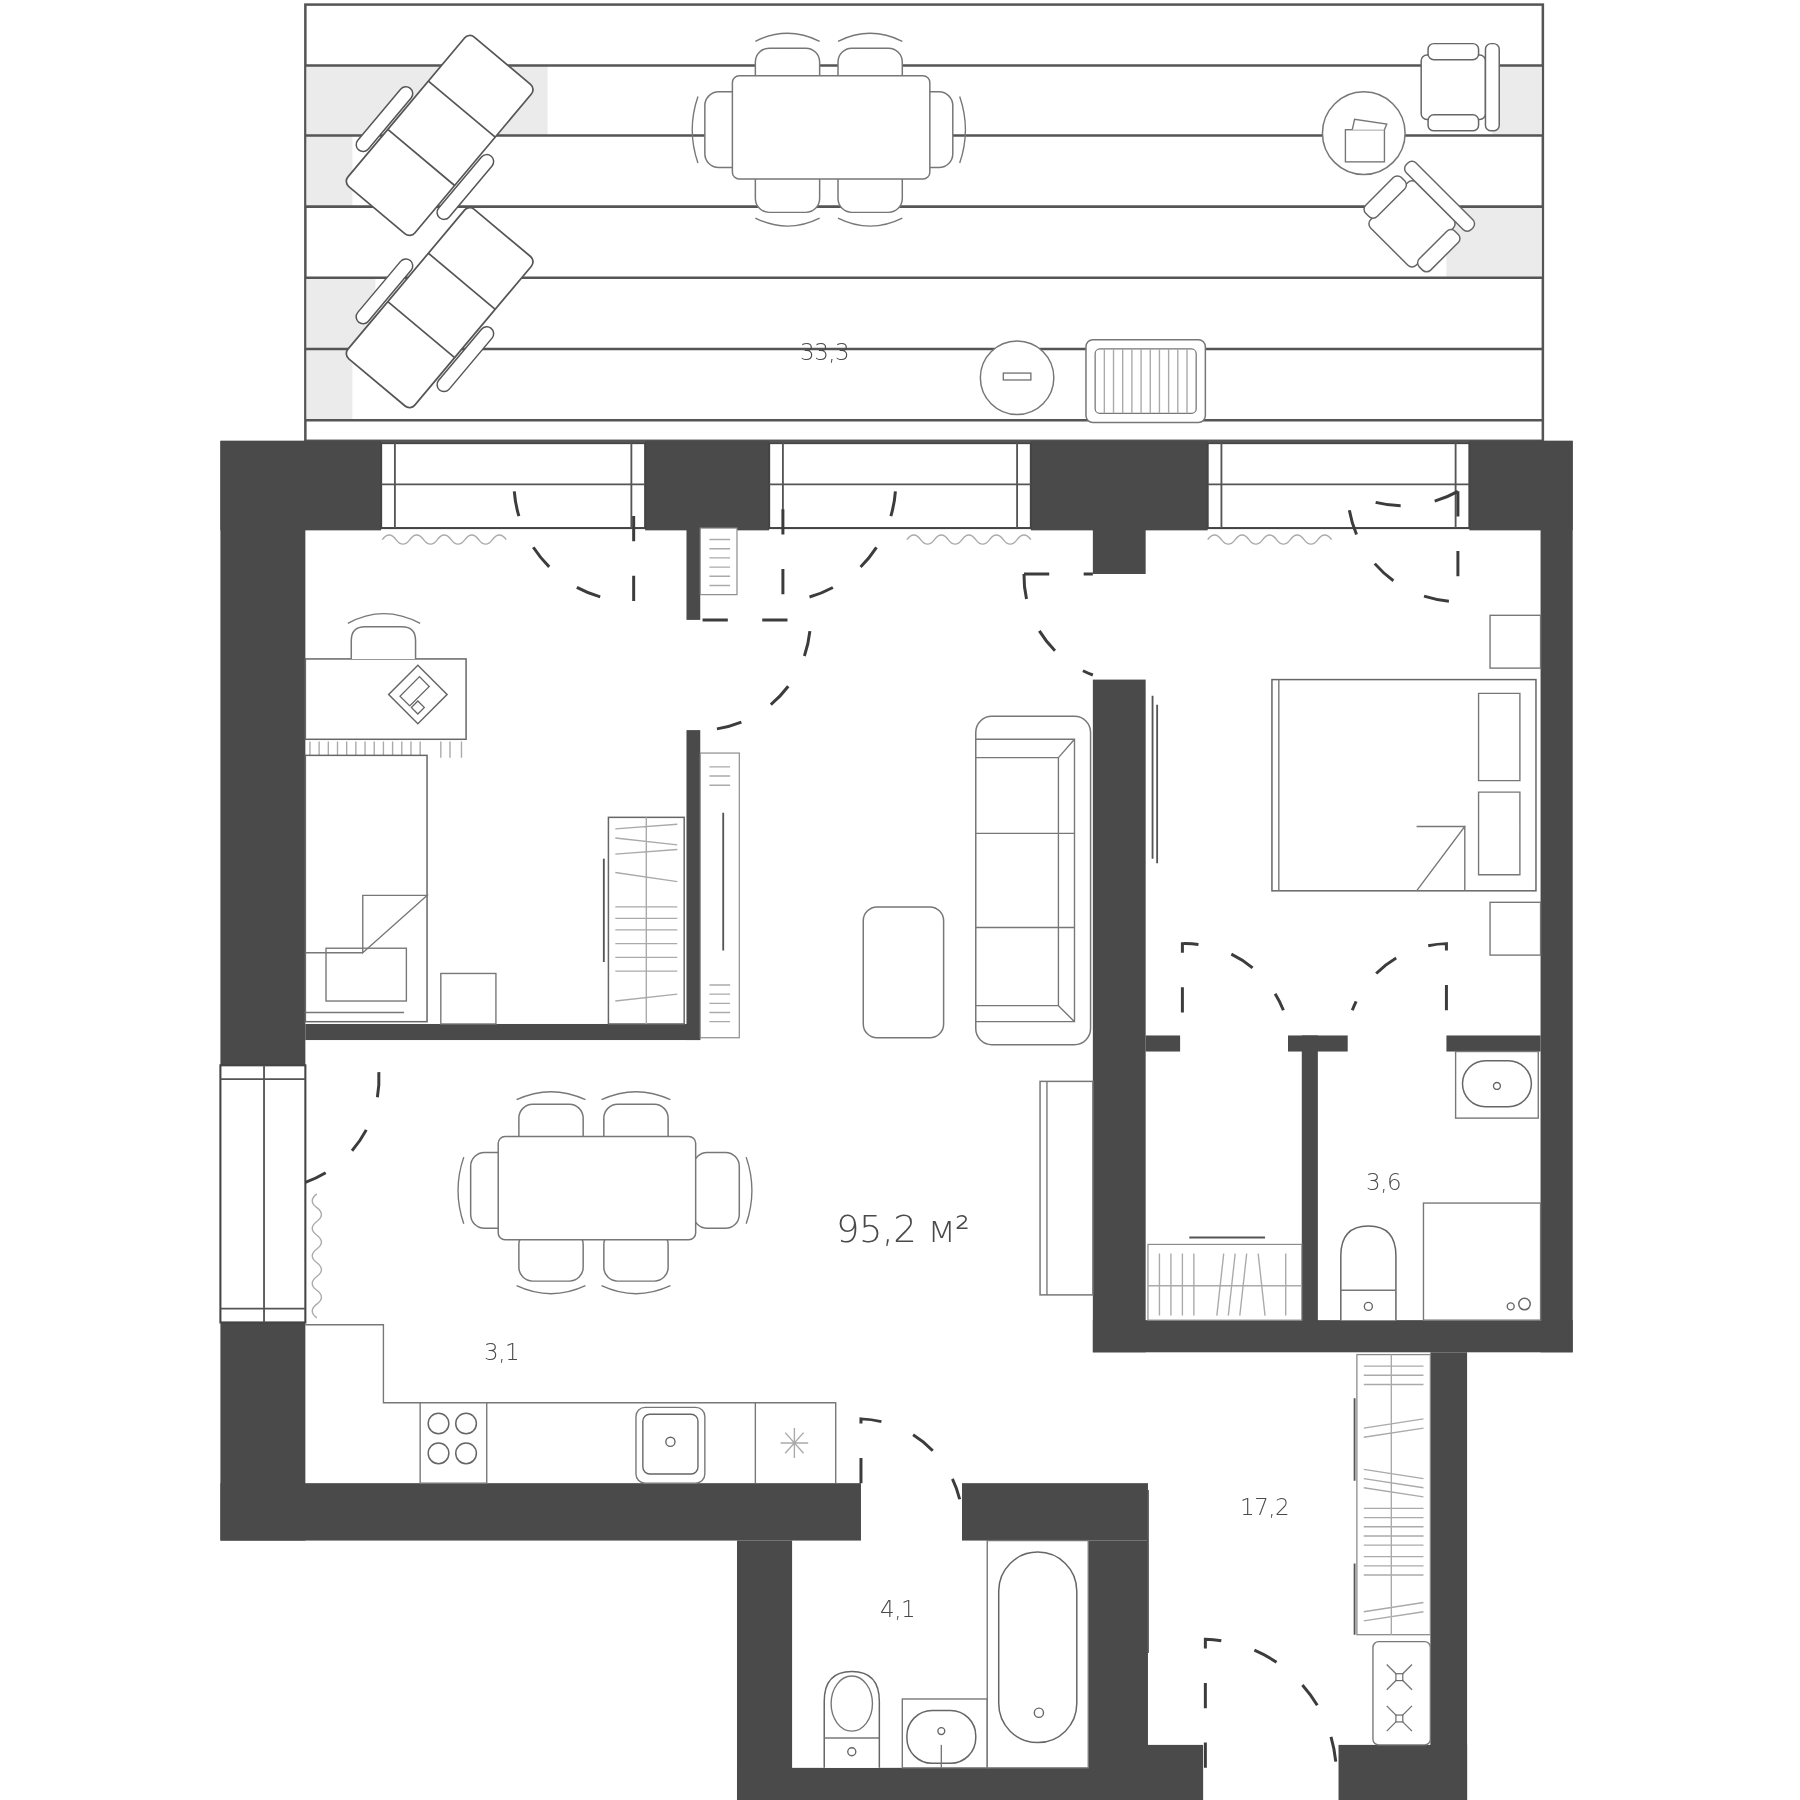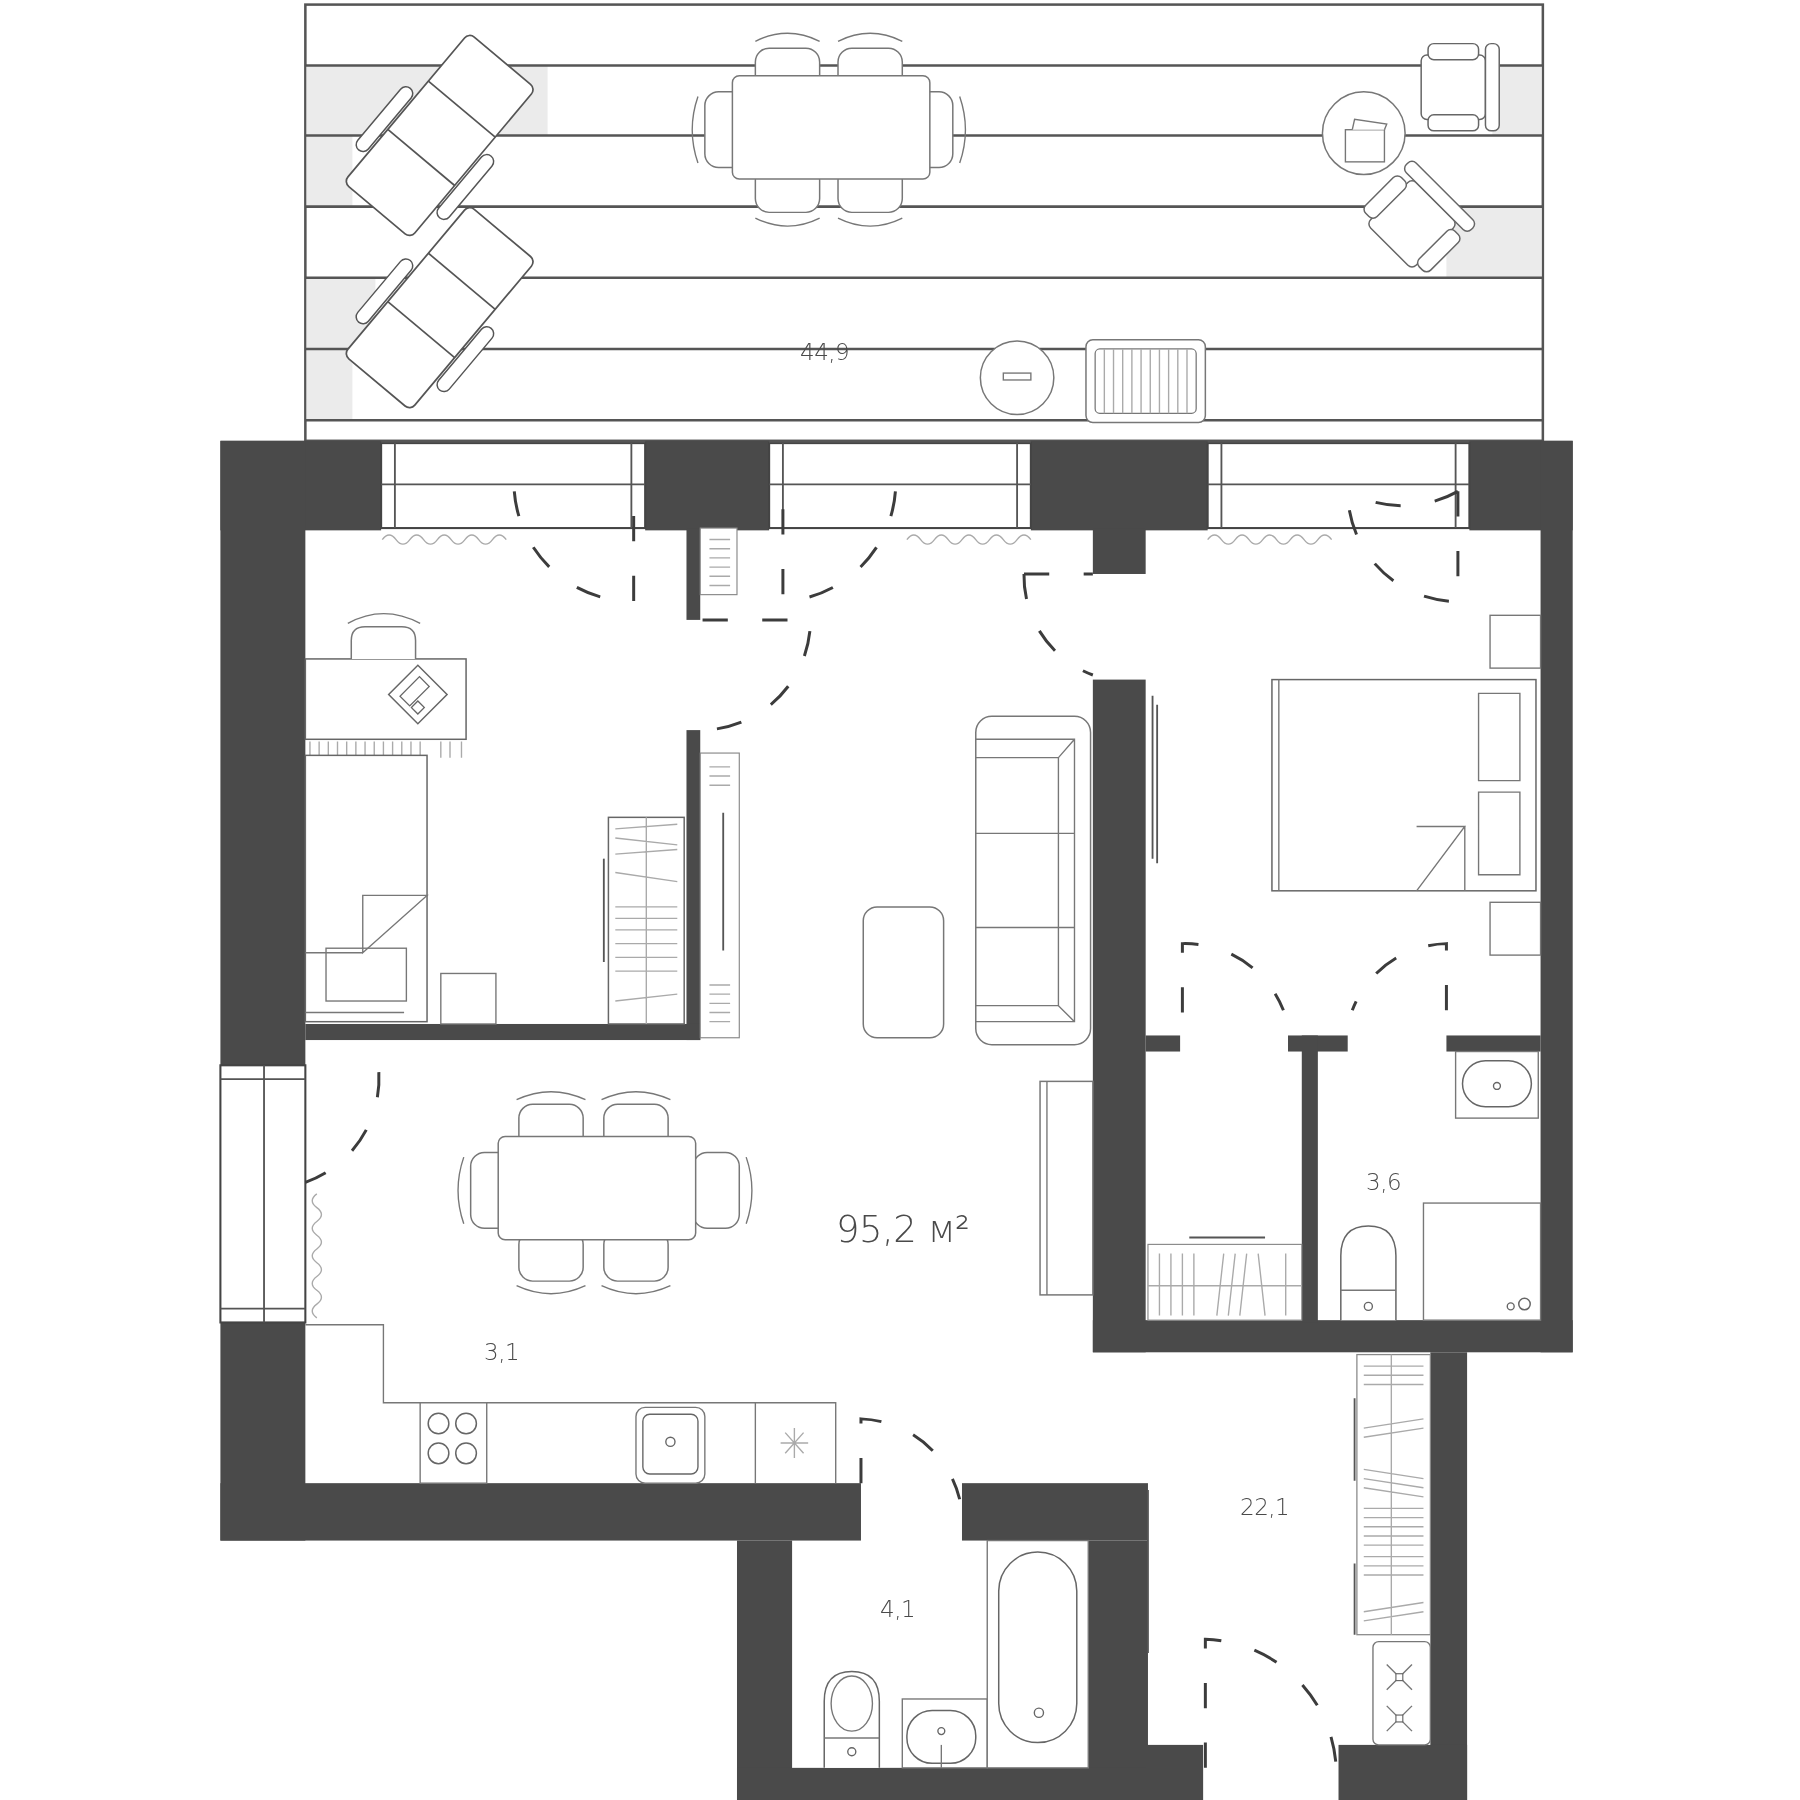--- a/index.html
+++ b/index.html
@@ -298,18 +298,18 @@
     </g>
     <g>
       <rect x="1196" y="1430" width="50" height="90" rx="5" fill="#fff" stroke="#777" stroke-width="1.2"></rect>
       <path class="ln2" d="M1208 1450 L1230 1472 M1230 1450 L1208 1472 M1208 1486 L1230 1508 M1230 1486 L1208 1508"></path>
       <rect x="1216" y="1458" width="6" height="6" fill="#fff" stroke="#666" stroke-width="1"></rect>
       <rect x="1216" y="1494" width="6" height="6" fill="#fff" stroke="#666" stroke-width="1"></rect>
     </g>
   </g>
 </svg>
 
-<div class="label small" style="left:800px; top:339px;">44,9</div>
+<div class="label small" style="left:800px; top:339px;">33,3</div>
 <div class="label small" style="left:484px; top:1339px;">3,1</div>
 <div class="label small" style="left:1366px; top:1125px;margin-top:44px;">3,6</div>
 <div class="label small" style="left:880px; top:1596px;">4,1</div>
-<div class="label small" style="left:1240px; top:1494px;">22,1</div>
+<div class="label small" style="left:1240px; top:1494px;">17,2</div>
 <div class="label big" style="left:836px; top:1208px;">95,2 м²</div>
 
 </body></html>

